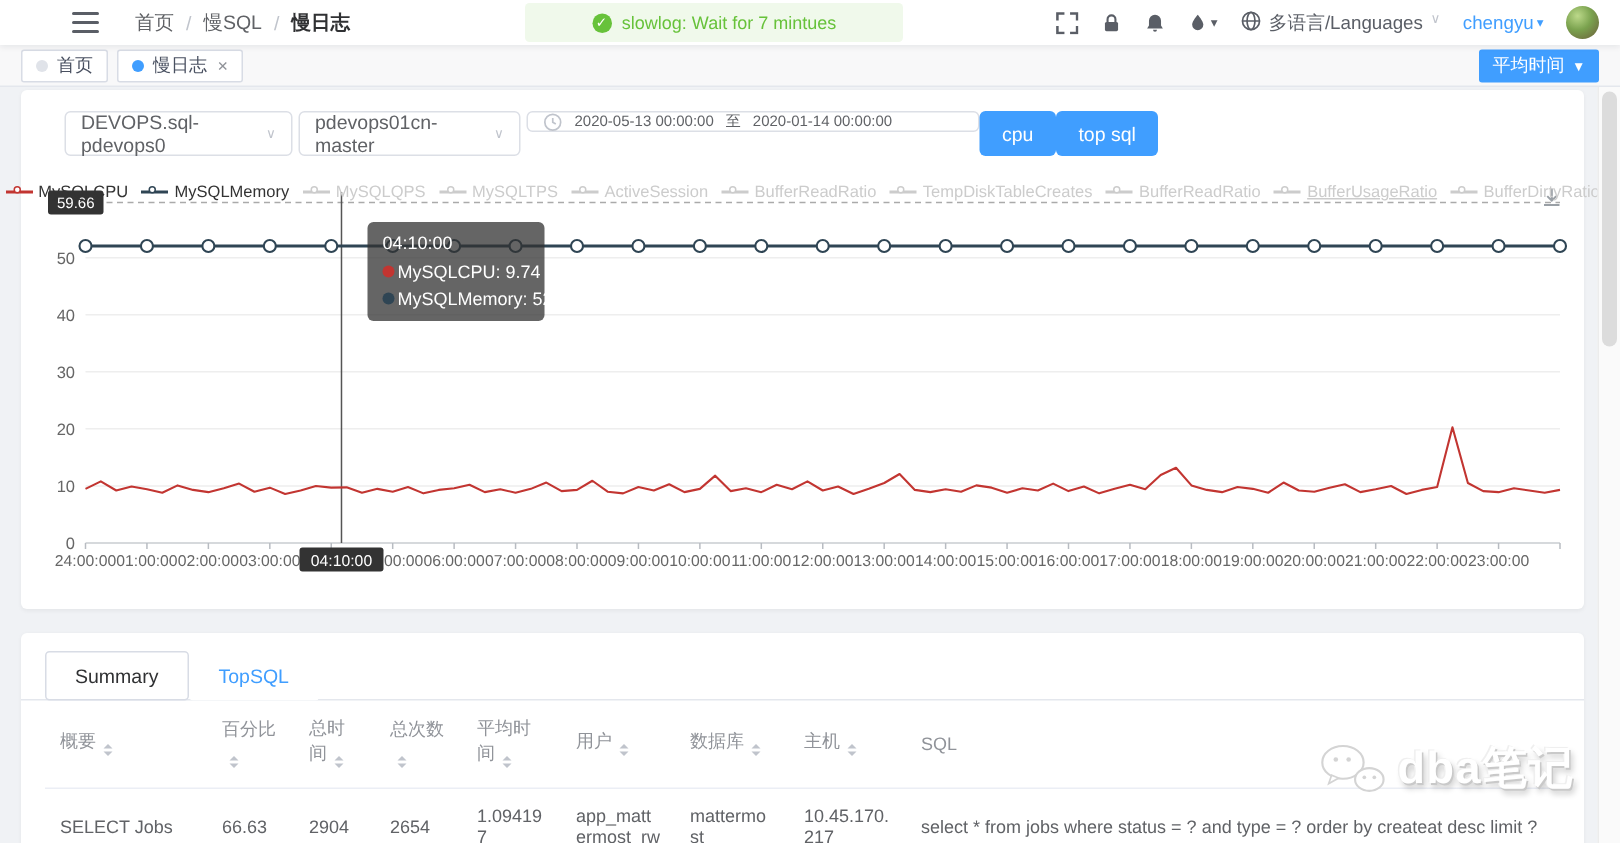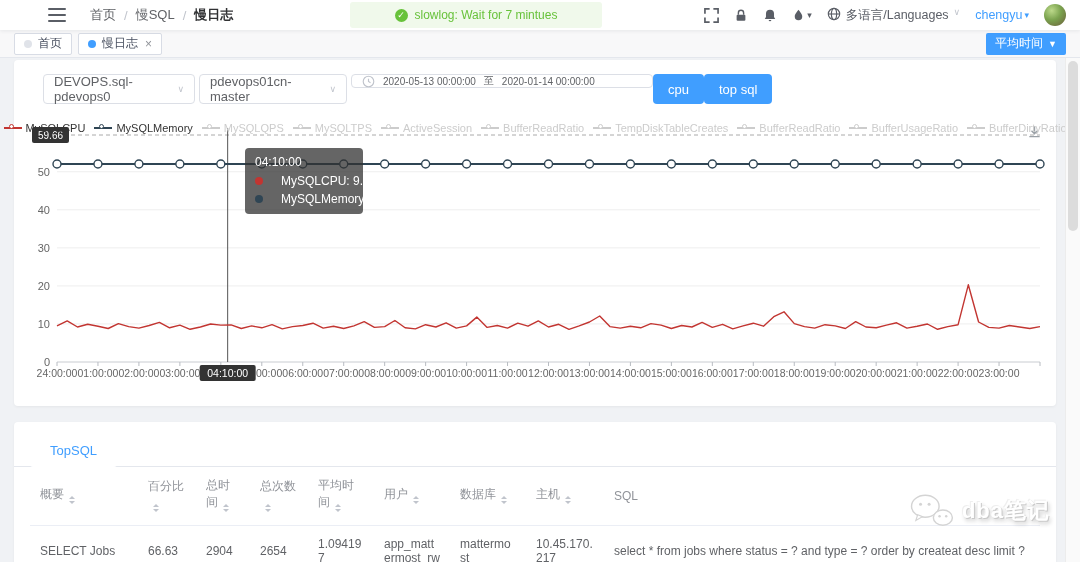--- a/index.html
+++ b/index.html
@@ -57,41 +57,41 @@
     font-size:13px; padding:0 15px; cursor:pointer; margin-left:-4px; }
   .legend { position:absolute; left:0; top:62px; width:100%; display:flex; justify-content:center;
     align-items:center; gap:9px; font-size:11px; z-index:3; }
   .legend-item { display:flex; align-items:center; gap:4px; cursor:pointer; }
   .legend-ico { position:relative; width:18px; height:2px; }
   .legend-ico i { position:absolute; left:5px; top:-3px; width:5px; height:5px; border-radius:50%;
     background:#fff; border:1.5px solid; }
   .download-ico { position:absolute; right:14px; top:64px; cursor:pointer; }
   .chart-tooltip { position:absolute; left:231px; top:88px; width:118px; background:rgba(50,50,50,.75);
     border-radius:4px; padding:5px 10px; color:#fff; font-size:12px; line-height:1.55; z-index:4; }
-  .chart-tooltip .row { display:flex; align-items:center; gap:18px; white-space:nowrap; }
+  .chart-tooltip .row { display:flex; align-items:center; gap:2px; white-space:nowrap; }
   .chart-tooltip .dot { width:8px; height:8px; border-radius:50%; flex:none; }
   
   .panel-table { position:absolute; left:14px; top:422px; width:1042px; height:220px; background:#fff;
     border-radius:4px; box-shadow:0 1px 3px rgba(0,0,0,.05); }
   .sub-tabs { display:flex; align-items:flex-end; padding:12px 16px 0; border-bottom:1px solid #e4e7ed; }
   .sub-tab { font-size:13px; padding:8px 19px; background:#fff; color:#303133; cursor:pointer;
     border:1px solid #d8dce5; border-radius:3px; margin-bottom:-1px; }
   .sub-tab.active { color:#409eff; border-color:transparent; font-weight:normal; }
   .tbl-wrap { padding:0 16px; }
   table { width:1010px; border-collapse:collapse; table-layout:fixed; font-size:12px; }
   th { font-weight:normal; color:#909399; text-align:left; padding:10px 10px; border-bottom:1px solid #ebeef5; }
   td { color:#606266; padding:11px 10px; border-bottom:1px solid #ebeef5; word-break:break-all; vertical-align:middle; }
   .sort { display:inline-flex; flex-direction:column; margin-left:5px; vertical-align:-1px; }
   .sort i { width:0; height:0; border:3.5px solid transparent; }
   .sort .up { border-bottom-color:#c0c4cc; margin-bottom:2px; }
   .sort .dn { border-top-color:#c0c4cc; }
   
   .watermark { position:absolute; right:30px; top:492px; display:flex; align-items:center; gap:8px;
     z-index:9; pointer-events:none; }
-  .watermark .wm-text { font-size:22px; font-weight:bold; color:#fff; letter-spacing:1px;
+  .watermark .wm-text { font-size:30px; font-weight:bold; color:#fff; letter-spacing:1px;
     text-shadow:1px 1px 0 #c9c9c9, -1px -1px 0 #efefef, 2px 3px 4px rgba(0,0,0,.22); }
   .scrollbar { position:absolute; right:0; top:58px; bottom:0; width:15px; background:#fafafa;
     border-left:1px solid #ececec; z-index:7; }
   .scrollbar .thumb { position:absolute; top:3px; left:2px; width:10px; height:170px;
     background:#dcdcdc; border-radius:5px; }
 </style>
 </head>
 <body>
 
 <header class="navbar">
@@ -239,21 +239,21 @@
       <span class="legend-item">
         <span class="legend-ico" style="background: rgb(204, 204, 204);">
           <i style="border-color: rgb(204, 204, 204);"></i>
         </span>
         <span style="color: rgb(204, 204, 204);">BufferReadRatio</span>
       </span>
       <span class="legend-item">
         <span class="legend-ico" style="background: rgb(204, 204, 204);">
           <i style="border-color: rgb(204, 204, 204);"></i>
         </span>
-        <span style="color: rgb(204, 204, 204);">BufferUsageRatio</span>
+        <span style="color: rgb(204, 204, 204); text-decoration: underline;">BufferUsageRatio</span>
       </span>
       <span class="legend-item">
         <span class="legend-ico" style="background: rgb(204, 204, 204);">
           <i style="border-color: rgb(204, 204, 204);"></i>
         </span>
         <span style="color: rgb(204, 204, 204);">BufferDirtyRatio</span>
       </span>
     </div>
 
   <span class="download-ico">
@@ -369,20 +369,21 @@
         <div class="row">
           <span class="dot" style="background: rgb(47, 69, 84);"></span>
           <span>MySQLMemory: 52.05</span>
         </div>
       </div>
   </div>
 </section>
 
 <section class="panel-table">
   <div class="sub-tabs" id="sub-tabs">
+      <button class="sub-tab">Summary</button>
       <button class="sub-tab active">TopSQL</button>
     </div>
   <div class="tbl-wrap">
     <table>
       <colgroup id="tbl-cols">
           <col style="width: 108px;">
           <col style="width: 58px;">
           <col style="width: 54px;">
           <col style="width: 58px;">
           <col style="width: 66px;">

